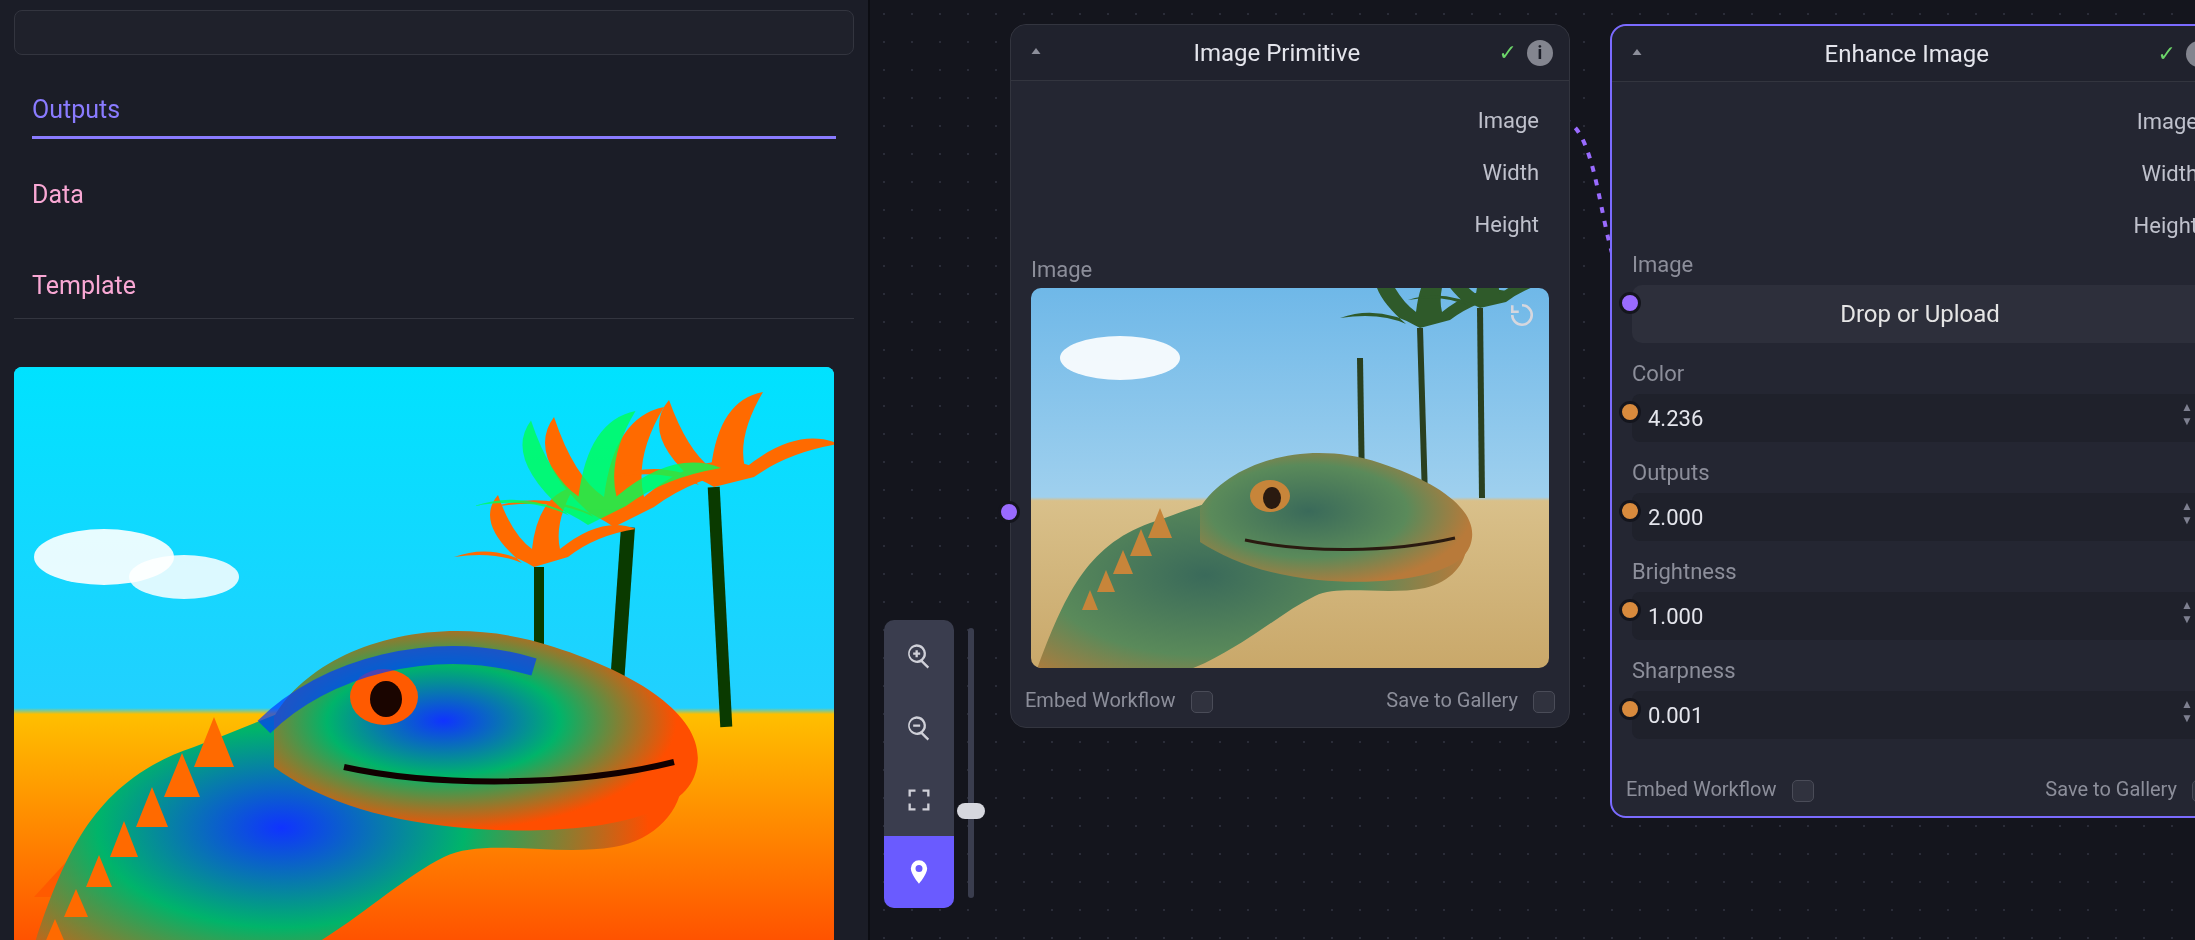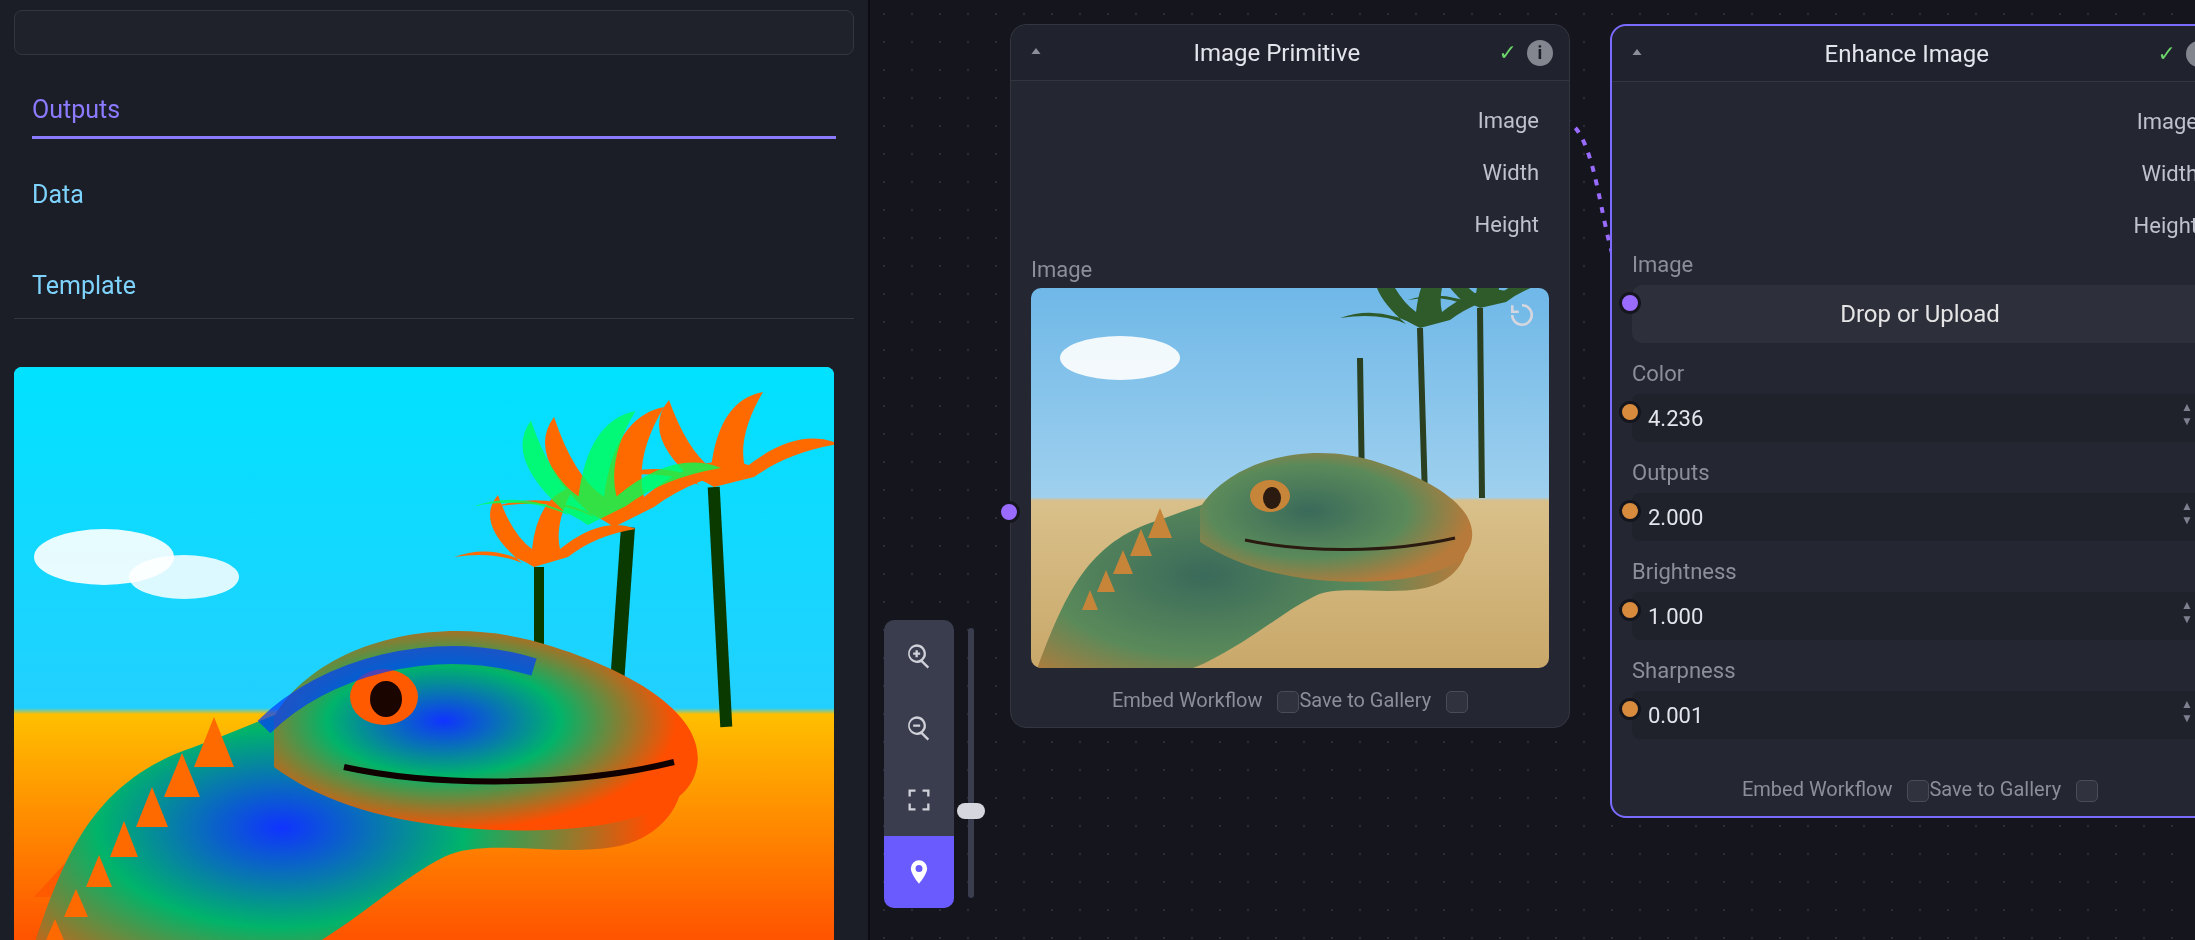--- a/index.html
+++ b/index.html
@@ -31,21 +31,21 @@
   .tabs {
     display: flex;
     gap: 56px;
     border-bottom: 1px solid #33353f;
     padding: 0 18px 12px 18px;
     margin-bottom: 48px;
     font-size: 25px;
     flex-direction: column;
   }
   .tab {
-    color: #7dd3fc;
+    color: #f9a8d4;
     cursor: pointer;
     padding-bottom: 6px;
   }
   .tab.active {
     color: #8a7bff;
     border-bottom: 3px solid #8a7bff;
     margin-bottom: -15px;
     padding-bottom: 12px;
   }
   .output-preview {
@@ -181,21 +181,21 @@
   .reset-btn {
     position: absolute;
     right: 10px; top: 10px;
     width: 34px; height: 34px;
     display:flex;align-items:center;justify-content:center;
     color: #d6d7de;
     cursor: pointer;
   }
   .node-footer {
     display: flex;
-    justify-content: center;
+    justify-content: space-between;
     align-items: center;
     padding: 14px 14px;
     font-size: 20px;
     color: #8c8e9a;
   }
   .chk {
     width: 22px; height: 22px;
     border-radius: 5px;
     background: #30323e;
     border: 1px solid #4a4c58;

